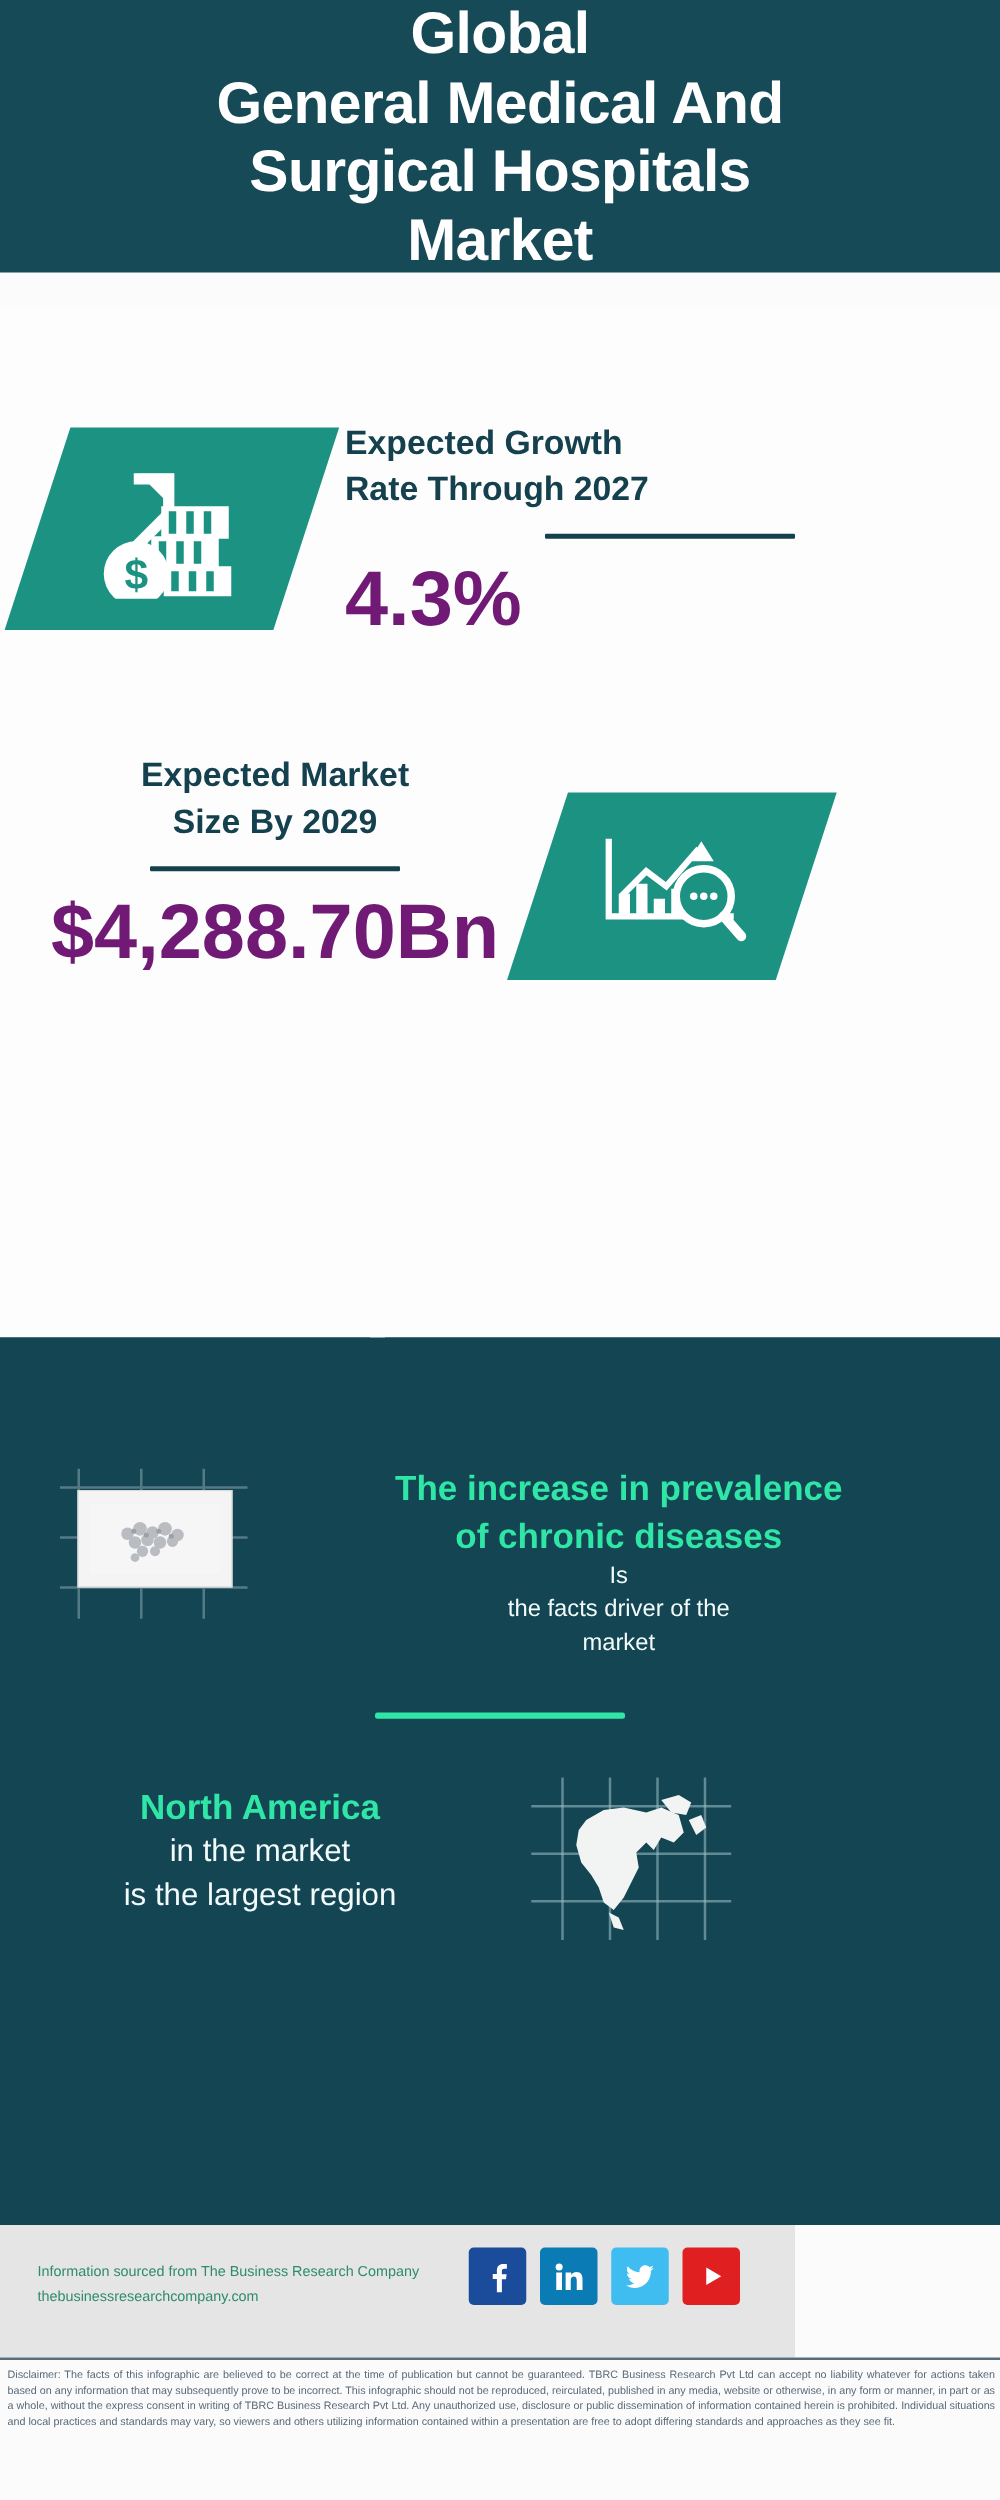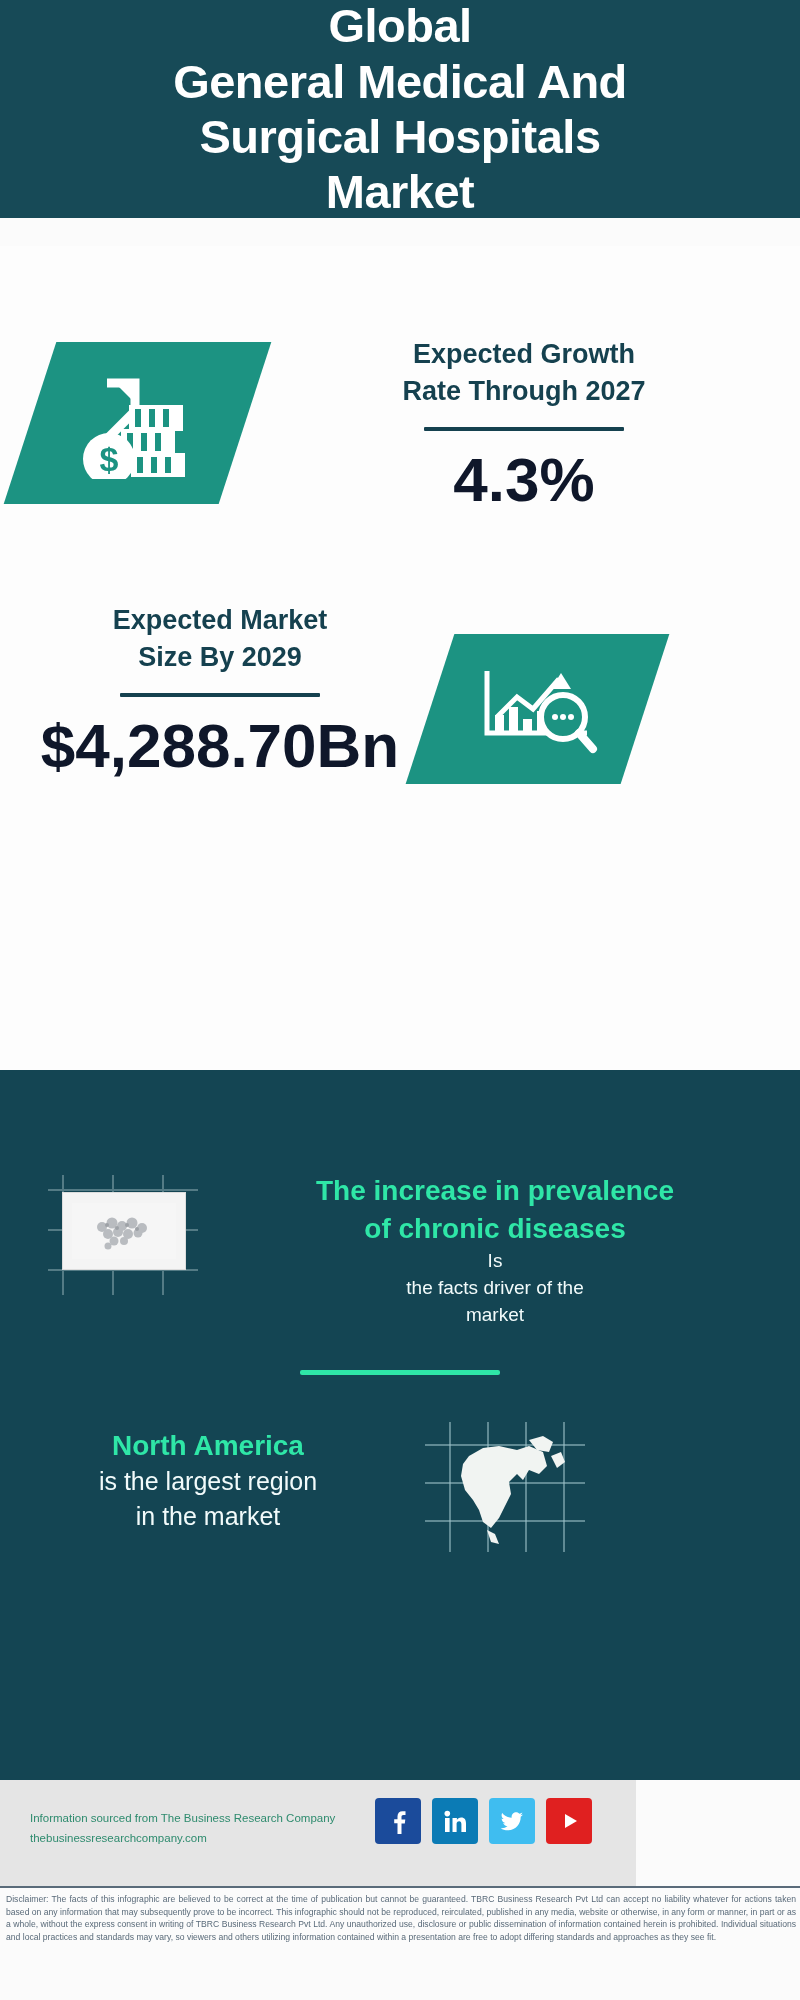--- a/index.html
+++ b/index.html
@@ -35,29 +35,29 @@
   .growth-row{position:absolute;left:0;top:44px;width:800px;height:250px;}
   .para-left{
     position:absolute;left:30px;top:52px;width:215px;height:162px;
     background:#1c9382;
     transform:skewX(-18deg);
   }
   .para-left-inner{
     position:absolute;left:30px;top:52px;width:215px;height:162px;
     display:flex;align-items:center;justify-content:center;
   }
-  .growth-text{position:absolute;left:264px;top:46px;width:520px;text-align:center;}
+  .growth-text{position:absolute;left:276px;top:46px;width:520px;}
   .kpi-label{
     color:#15414f;font-size:27px;font-weight:bold;line-height:1.38;
   }
   .divider-dark{
     width:200px;height:4px;background:#15414f;margin:16px auto 0 auto;border-radius:1px;
   }
   .kpi-value-teal{
-    color:#0f172a;font-size:62px;font-weight:bold;margin-top:16px;line-height:1.05;
+    color:#701a75;font-size:62px;font-weight:bold;margin-top:16px;line-height:1.05;
   }
 
   
   .size-row{position:absolute;left:0;top:320px;width:724px;height:250px;}
   .para-right{
     position:absolute;left:430px;top:68px;width:215px;height:150px;
     background:#1c9382;transform:skewX(-18deg);
   }
   .para-right-inner{
     position:absolute;left:430px;top:68px;width:215px;height:150px;
@@ -255,22 +255,22 @@
       <div class="accent-line">The increase in prevalence</div>
       <div class="accent-line">of chronic diseases</div>
       <div class="plain-line">Is</div>
       <div class="plain-line">the facts driver of the</div>
       <div class="plain-line">market</div>
     </div>
     <div class="divider-green" style="position:absolute;left:300px;top:300px;"></div>
 
     <div class="region-text">
       <div class="region-accent">North America</div>
+      <div class="region-plain">in the market</div>
       <div class="region-plain">is the largest region</div>
-      <div class="region-plain">in the market</div>
     </div>
 
     <div class="map-wrap">
       <div class="gl" style="left:24px;top:0;width:1.5px;height:130px;"></div>
       <div class="gl" style="left:62px;top:0;width:1.5px;height:130px;"></div>
       <div class="gl" style="left:100px;top:0;width:1.5px;height:130px;"></div>
       <div class="gl" style="left:138px;top:0;width:1.5px;height:130px;"></div>
       <div class="gl" style="left:0;top:22px;width:160px;height:1.5px;"></div>
       <div class="gl" style="left:0;top:60px;width:160px;height:1.5px;"></div>
       <div class="gl" style="left:0;top:98px;width:160px;height:1.5px;"></div>

